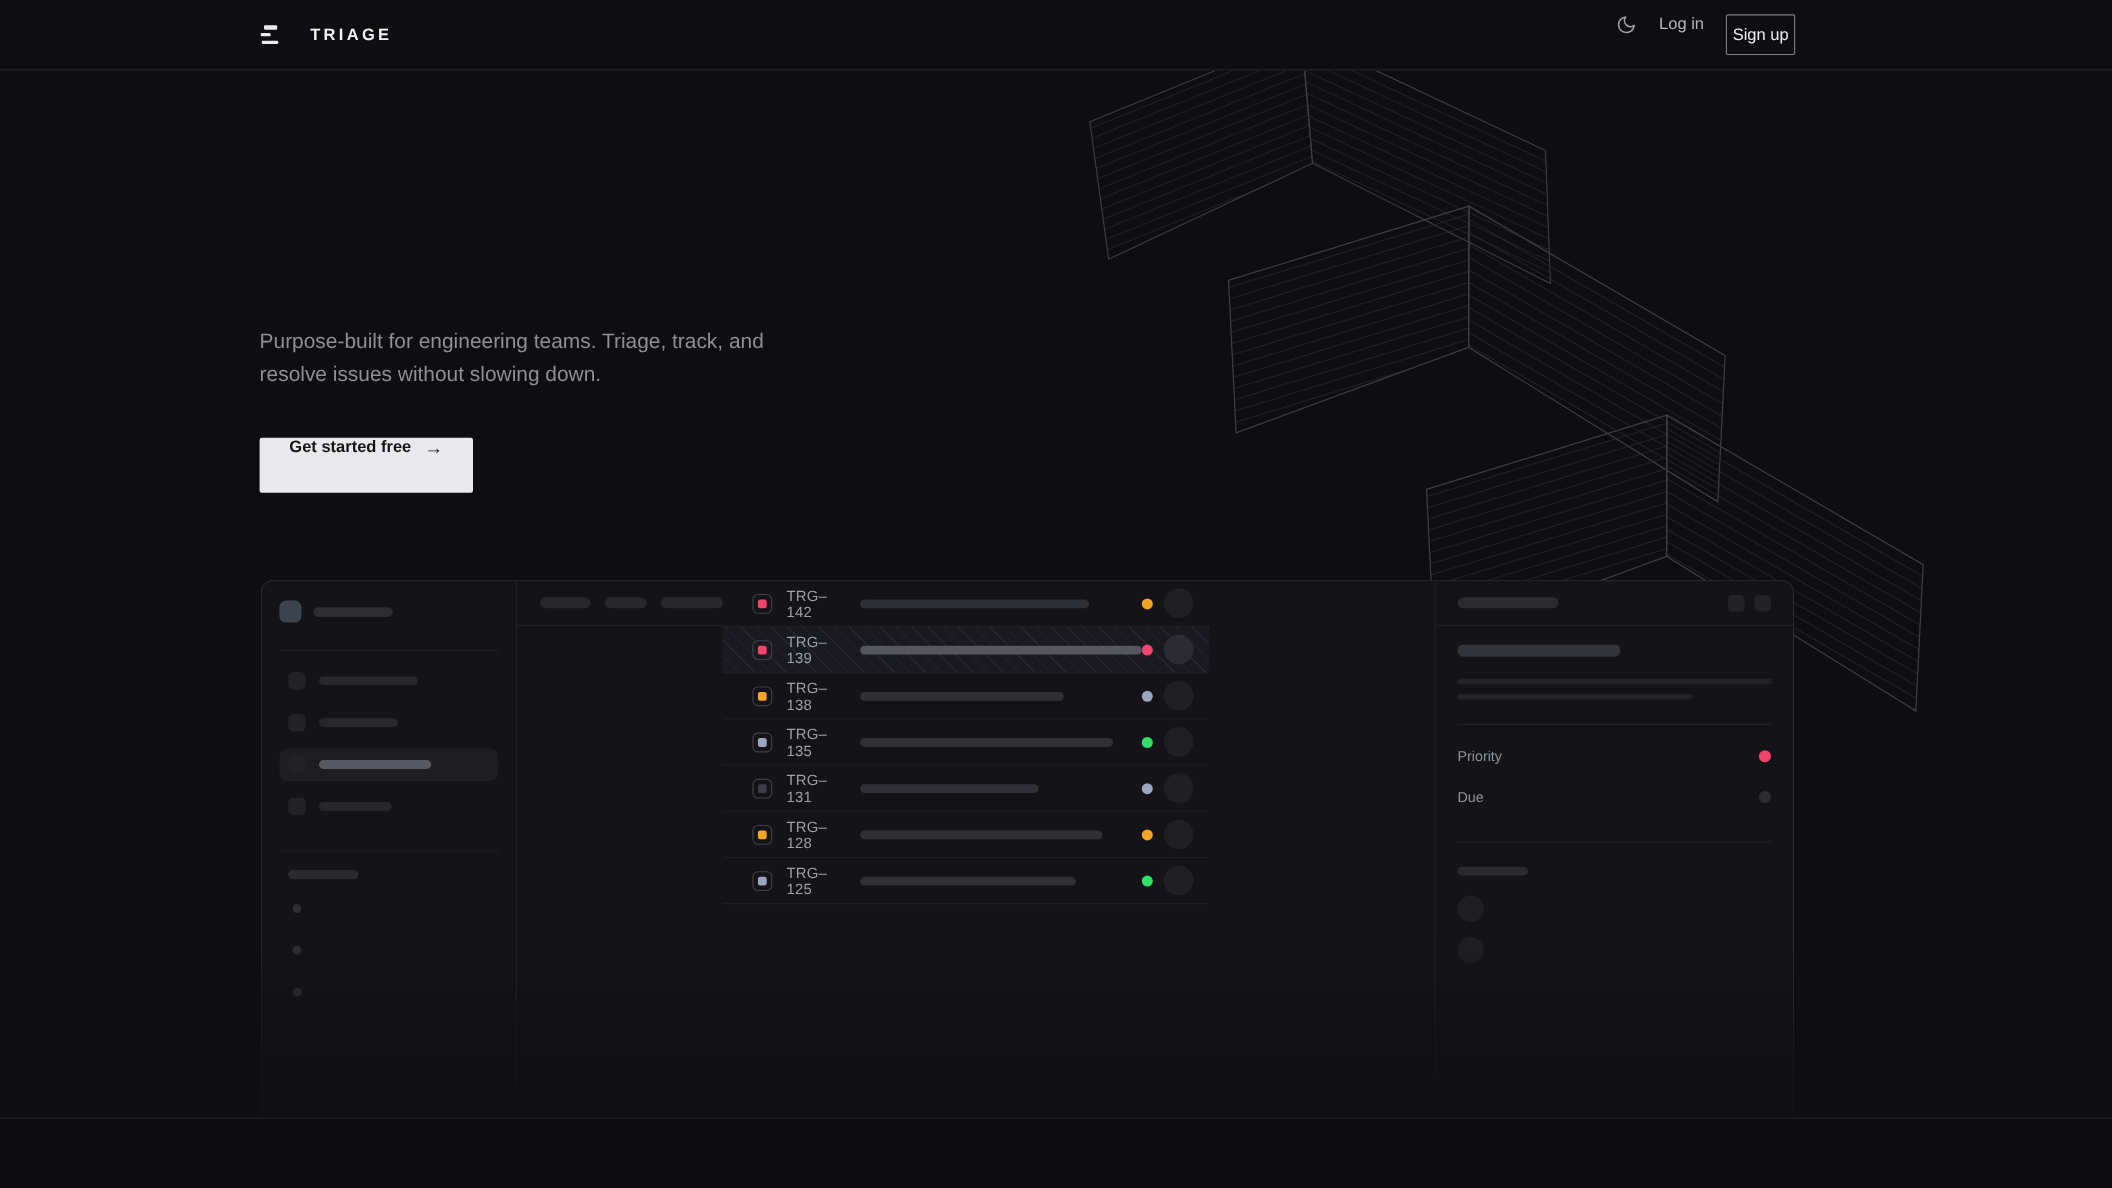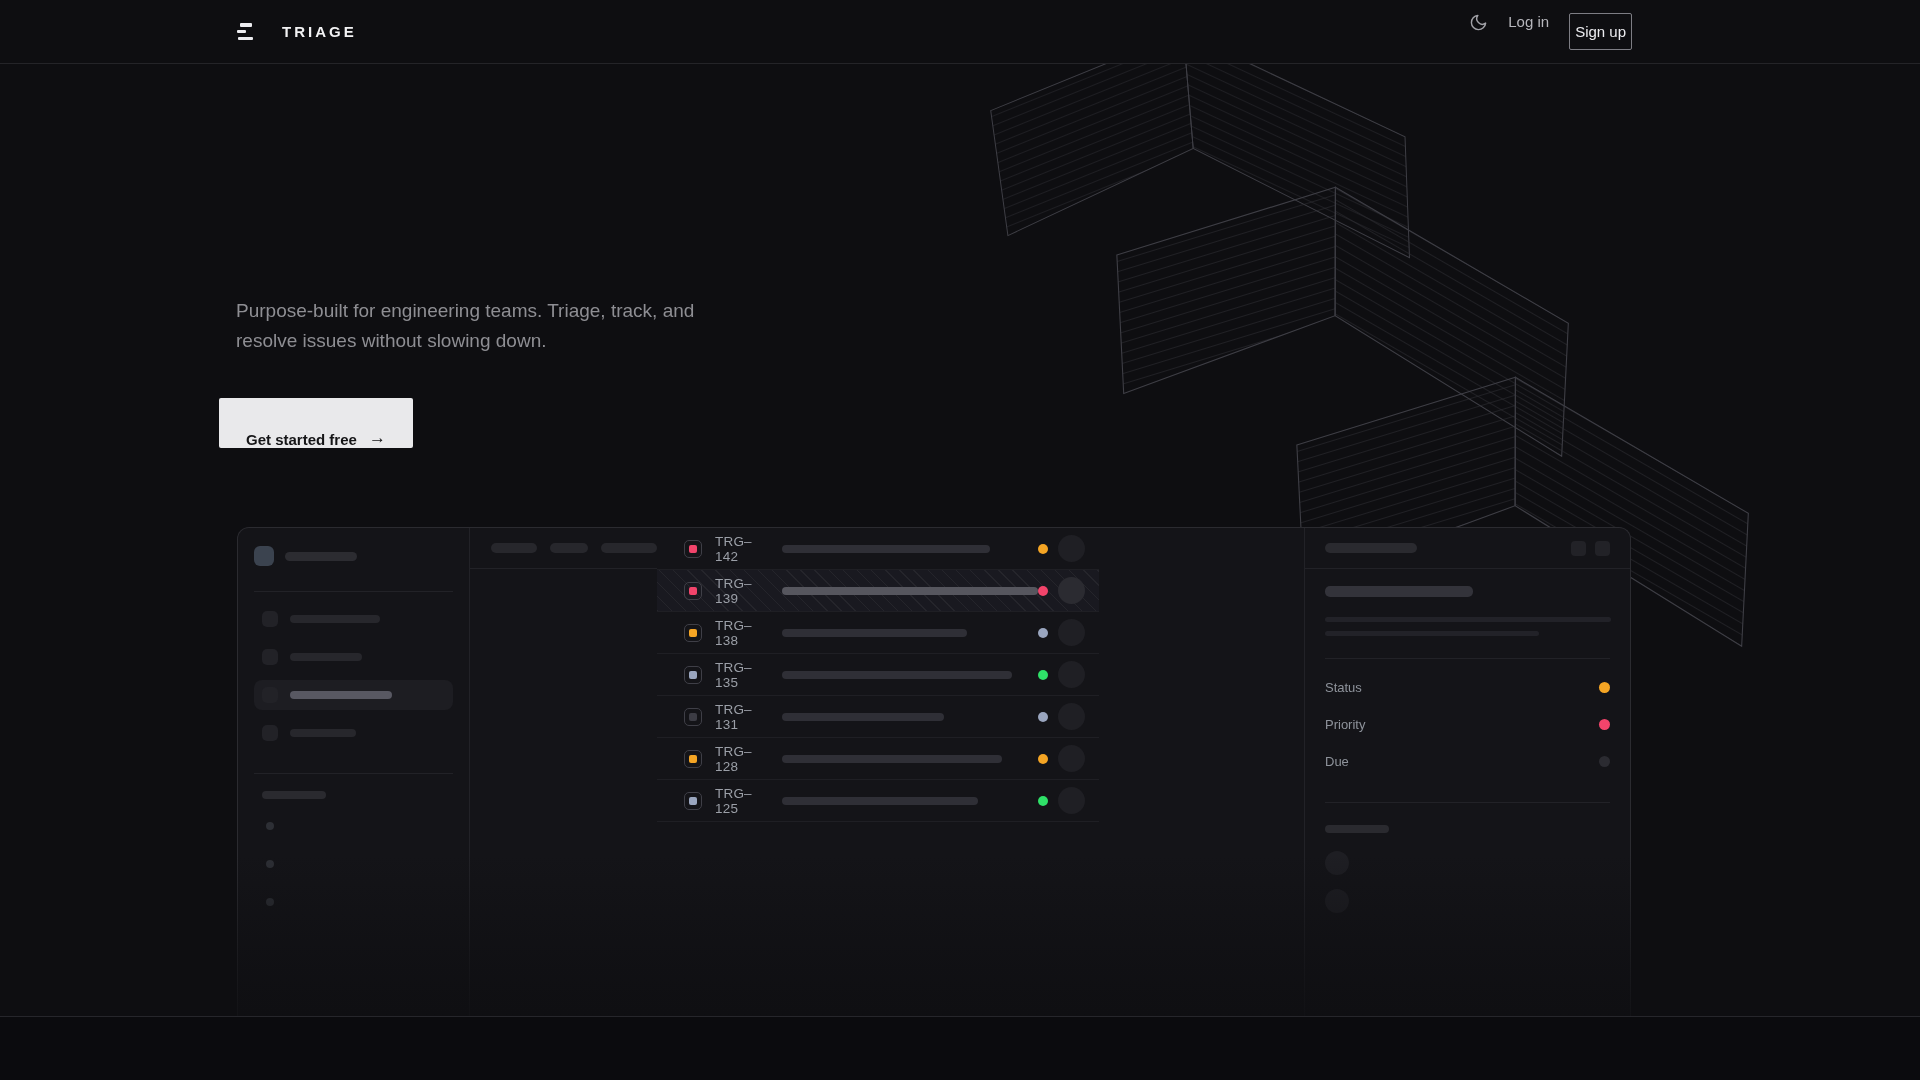--- a/index.html
+++ b/index.html
@@ -43,22 +43,22 @@
   .headline {
     position:absolute; left:236px; top:62px;
     font-size:55px; line-height:64px; font-weight:600; letter-spacing:-0.5px;
     color:#ededee; white-space:pre-line;
   }
   .subheadline {
     position:absolute; left:236px; top:232px; width:505px;
     font-size:19px; line-height:30px; color:#8e8e93;
   }
   .cta {
-    position:absolute; left:219px; top:334px; height:50px;
-    display:inline-flex; align-items:flex-end; gap:12px; padding:0 27px;
+    position:absolute; left:236px; top:334px; height:50px;
+    display:inline-flex; align-items:flex-start; gap:12px; padding:0 27px;
     background:#e9e9eb; color:#151517; font-family:inherit;
     font-size:15px; font-weight:700; border:none; border-radius:2px; cursor:pointer;
   }
   .cta .arrow { font-size:17px; font-weight:400; }
 
   
   .mock {
     position:absolute; left:237px; top:463px; width:1394px; height:490px;
     background:#141418; border:1px solid #2b2b30; border-bottom:none;
     border-radius:12px 12px 0 0;
@@ -303,24 +303,20 @@
           <span class="p-sq"></span>
         </span>
       </div>
       <div class="p-body">
         <div class="p-title"></div>
         <div class="p-line l1"></div>
         <div class="p-line l2"></div>
         <div class="divider-h"></div>
         <div class="p-fields">
             <div class="field-row">
-    <span class="field-label">Status</span>
-    <span class="field-dot" style="background: rgb(245, 165, 36);"></span>
-  </div>
-            <div class="field-row">
     <span class="field-label">Priority</span>
     <span class="field-dot" style="background: rgb(242, 68, 107);"></span>
   </div>
             <div class="field-row">
     <span class="field-label">Due</span>
     <span class="field-dot" style="background: rgb(43, 43, 49);"></span>
   </div>
           </div>
         <div class="divider-h p-fields-end"></div>
         <div class="p-small-pill"></div>

